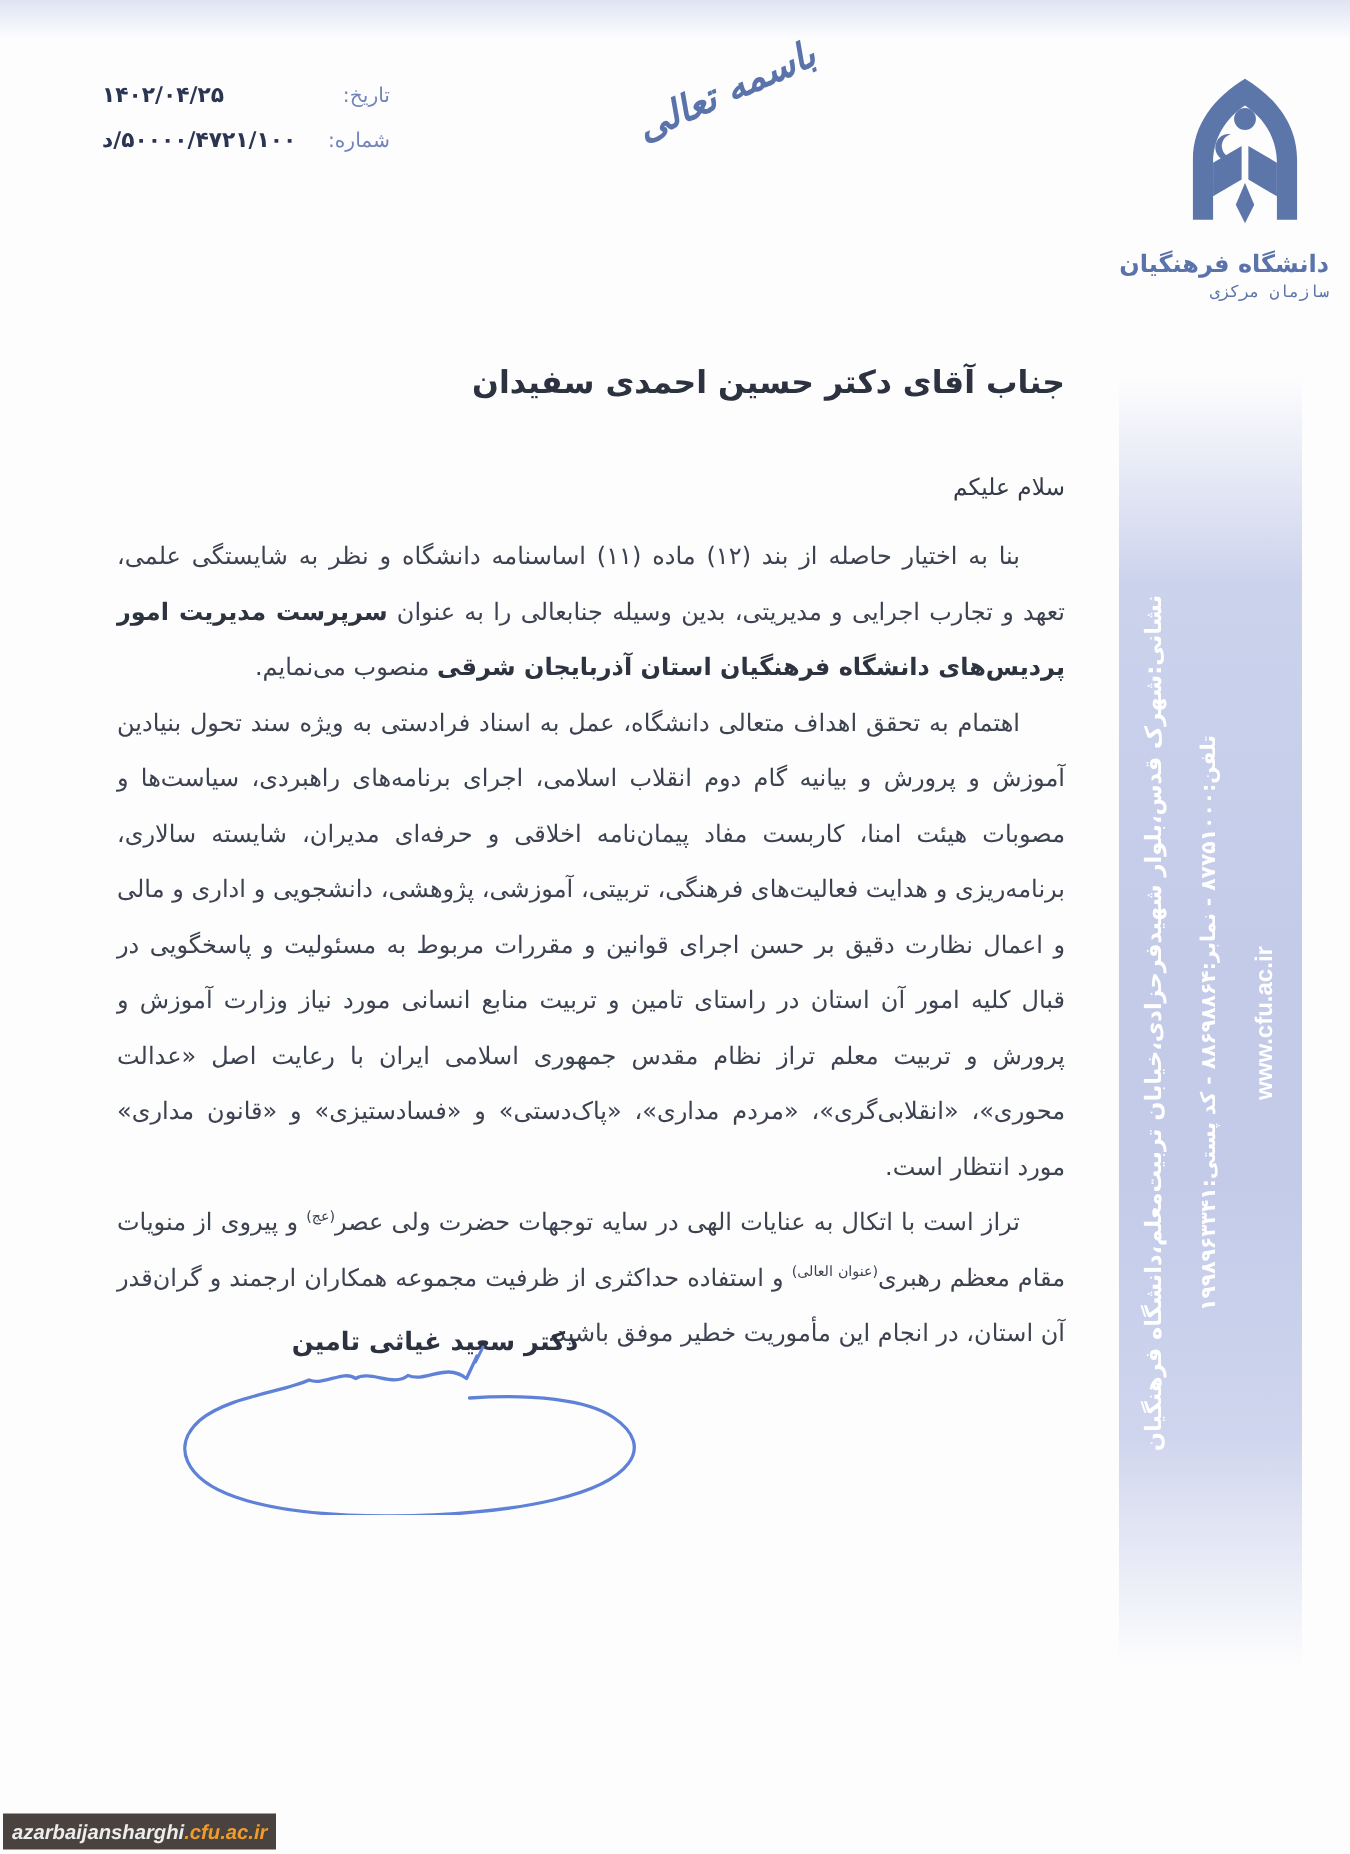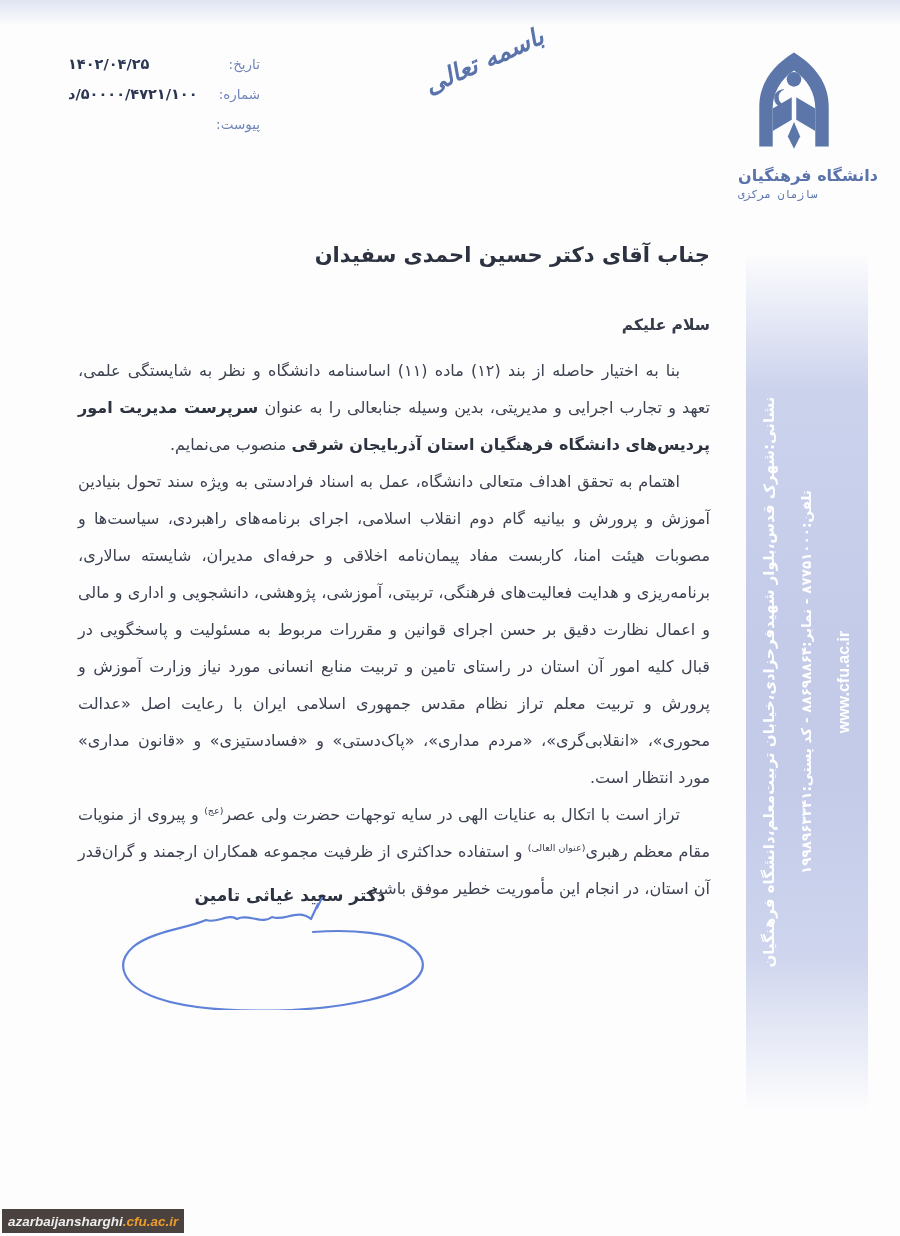--- a/index.html
+++ b/index.html
@@ -20,31 +20,31 @@
   .hdr-value{font-size:14.5px;font-weight:600;color:var(--header_value,#2b3552);letter-spacing:.5px;}
 
   
   .besmele{
     position:absolute;left:404px;top:46px;width:160px;text-align:center;
     font-family:"DejaVu Serif", serif;font-style:italic;font-weight:bold;
     font-size:25px;color:var(--accent,#5a74ab);transform:rotate(-24deg);
   }
 
   
-  .logo-block{position:absolute;left:738px;top:48px;width:148px;text-align:left;color:var(--accent,#5a74ab);}
+  .logo-block{position:absolute;left:738px;top:48px;width:148px;text-align:right;color:var(--accent,#5a74ab);}
   .logo-title{font-size:16px;font-weight:bold;margin-top:2px;}
   .logo-subtitle{font-size:11px;margin-top:3px;font-family:Liberation Mono, monospace;}
 
   
   .letter-body{
     position:absolute;left:78px;top:242px;width:632px;direction:rtl;
     color:var(--body_text,#3d4250);font-size:16px;line-height:37px;
   }
   .recipient{font-weight:bold;font-size:21px;color:#2c3240;line-height:26px;margin:0 0 44px;}
-  .salutation{font-weight:bold;font-size:15.5px;color:#353b49;line-height:26px;margin:0 0 14px;}
+  .salutation{font-weight:normal;font-size:15.5px;color:#353b49;line-height:26px;margin:0 0 14px;}
   p.body-par{margin:0;text-align:justify;text-indent:30px;}
   .b{font-weight:bold;color:#2e3340;}
   sup.hon{font-size:9.5px;line-height:0;}
 
   
   .sig-block{
     position:absolute;left:150px;top:874px;width:280px;text-align:center;direction:rtl;
     color:#2c3240;font-weight:bold;font-size:17px;line-height:42px;
   }
   .sig-svg{position:absolute;left:110px;top:892px;width:345px;height:118px;}
@@ -84,24 +84,20 @@
 
 <div class="hdr-fields">
   <div class="hdr-row">
     <span class="hdr-label">تاریخ:</span>
     <span class="hdr-value">۱۴۰۲/۰۴/۲۵</span>
   </div>
   <div class="hdr-row">
     <span class="hdr-label">شماره:</span>
     <span class="hdr-value">۵۰۰۰۰/۴۷۲۱/۱۰۰/د</span>
   </div>
-  <div class="hdr-row">
-    <span class="hdr-label">پیوست:</span>
-    <span class="hdr-value"></span>
-  </div>
 </div>
 
 <div class="besmele">باسمه تعالی</div>
 
 <div class="logo-block">
   <svg width="112" height="112" viewBox="0 0 100 100">
     <path d="M50,4 C32,15 19,31 19,52 L19,88 L31,88 L31,54 C31,40 38,28 50,20 C62,28 69,40 69,54 L69,88 L81,88 L81,52 C81,31 68,15 50,4 Z" fill="#5d76aa"></path>
     <circle cx="50" cy="28" r="6.5" fill="#5d76aa"></circle>
     <path d="M41.5,37 a8,8 0 1,0 4,14 a6.4,6.4 0 1,1 -4,-14 Z" fill="#5d76aa"></path>
     <path d="M52,44 L69,54 L69,74 L52,64 Z" fill="#5d76aa"></path>

